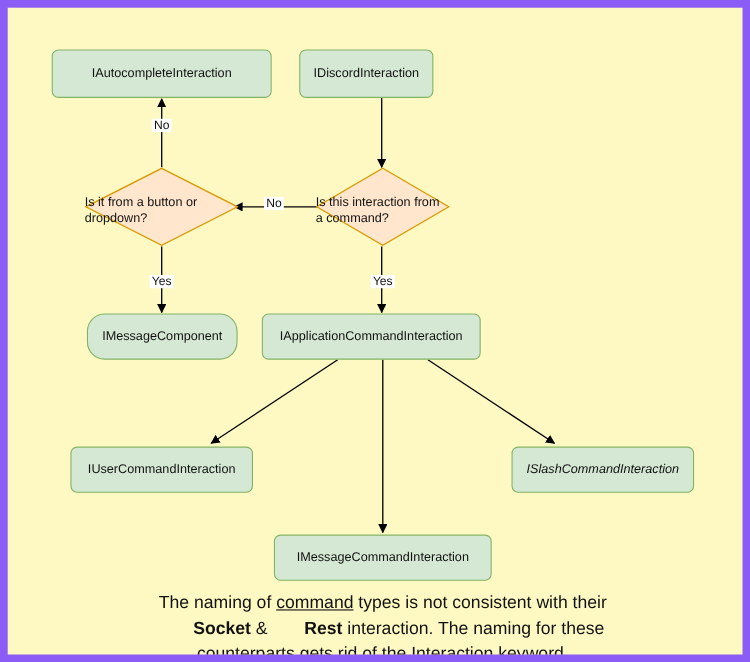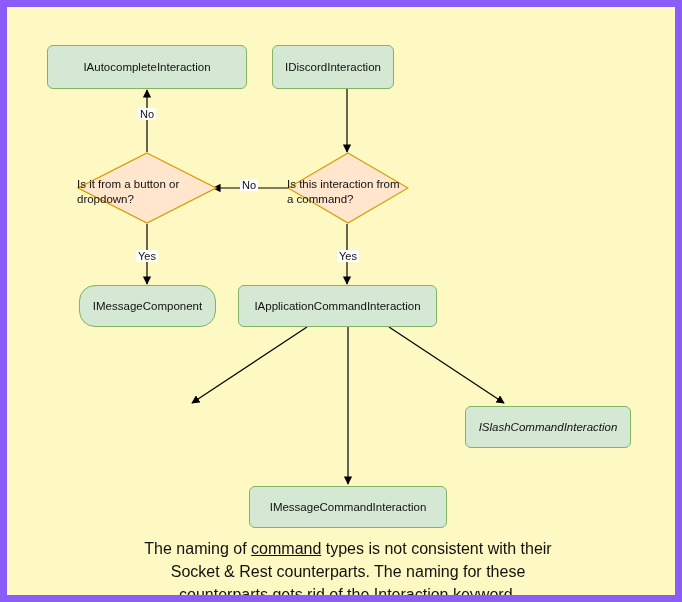--- a/index.html
+++ b/index.html
@@ -76,21 +76,21 @@
   .caption {
     position: absolute;
     left: 120px;
     top: 530px;
     width: 442px;
     text-align: center;
     font-size: 16px;
     line-height: 1.45;
     color: #111111;
   }
-  .caption b { font-weight: normal; }
+  .caption b { font-weight: bold; margin-left: 29px; }
   .caption u { text-decoration: underline; }
 </style>
 </head>
 <body>
 
 <div id="canvas">
 
   <svg id="edges" viewBox="0 0 682 602">
     <defs>
       <marker id="arrow" viewBox="0 0 10 10" refX="9" refY="5" markerWidth="7" markerHeight="7" orient="auto-start-reverse">
@@ -138,39 +138,42 @@
   </div>
 
   <div class="node rect" style="left:72px; top:278px; width:137px; height:42px;border-radius:16px;">
     <span>IMessageComponent</span>
   </div>
 
   <div class="node rect" style="left:231px; top:278px; width:199px; height:42px;">
     <span>IApplicationCommandInteraction</span>
   </div>
 
+  <div class="node rect" style="left:57px; top:399px; width:166px; height:42px;">
+    <span>IUserCommandInteraction</span>
+  </div>
 
   <div class="node rect" style="left:458px; top:399px; width:166px; height:42px;font-style:italic;">
     <span>ISlashCommandInteraction</span>
   </div>
 
   <div class="node rect" style="left:242px; top:479px; width:198px; height:42px;">
     <span>IMessageCommandInteraction</span>
   </div>
 
   <div class="edge-label" style="left:131px; top:101px;">No</div>
   <div class="edge-label" style="left:233px; top:172px;">No</div>
   <div class="edge-label" style="left:129px; top:243px;">Yes</div>
   <div class="edge-label" style="left:330px; top:243px;">Yes</div>
 
   <div class="caption">
     <div>
       <span>The naming of </span><u>command</u><span> types is not consistent with their</span>
     </div>
     <div>
-      <b>Socket</b><span> &amp; </span><b>Rest</b><span> counterparts. The naming for these</span>
+      <b>Socket</b><span> &amp; </span><b>Rest</b><span> interaction. The naming for these</span>
     </div>
     <div>
       <span>counterparts gets rid of the </span><u>Interaction</u><span> keyword.</span>
     </div>
   </div>
 
 </div>
 
 </body></html>

